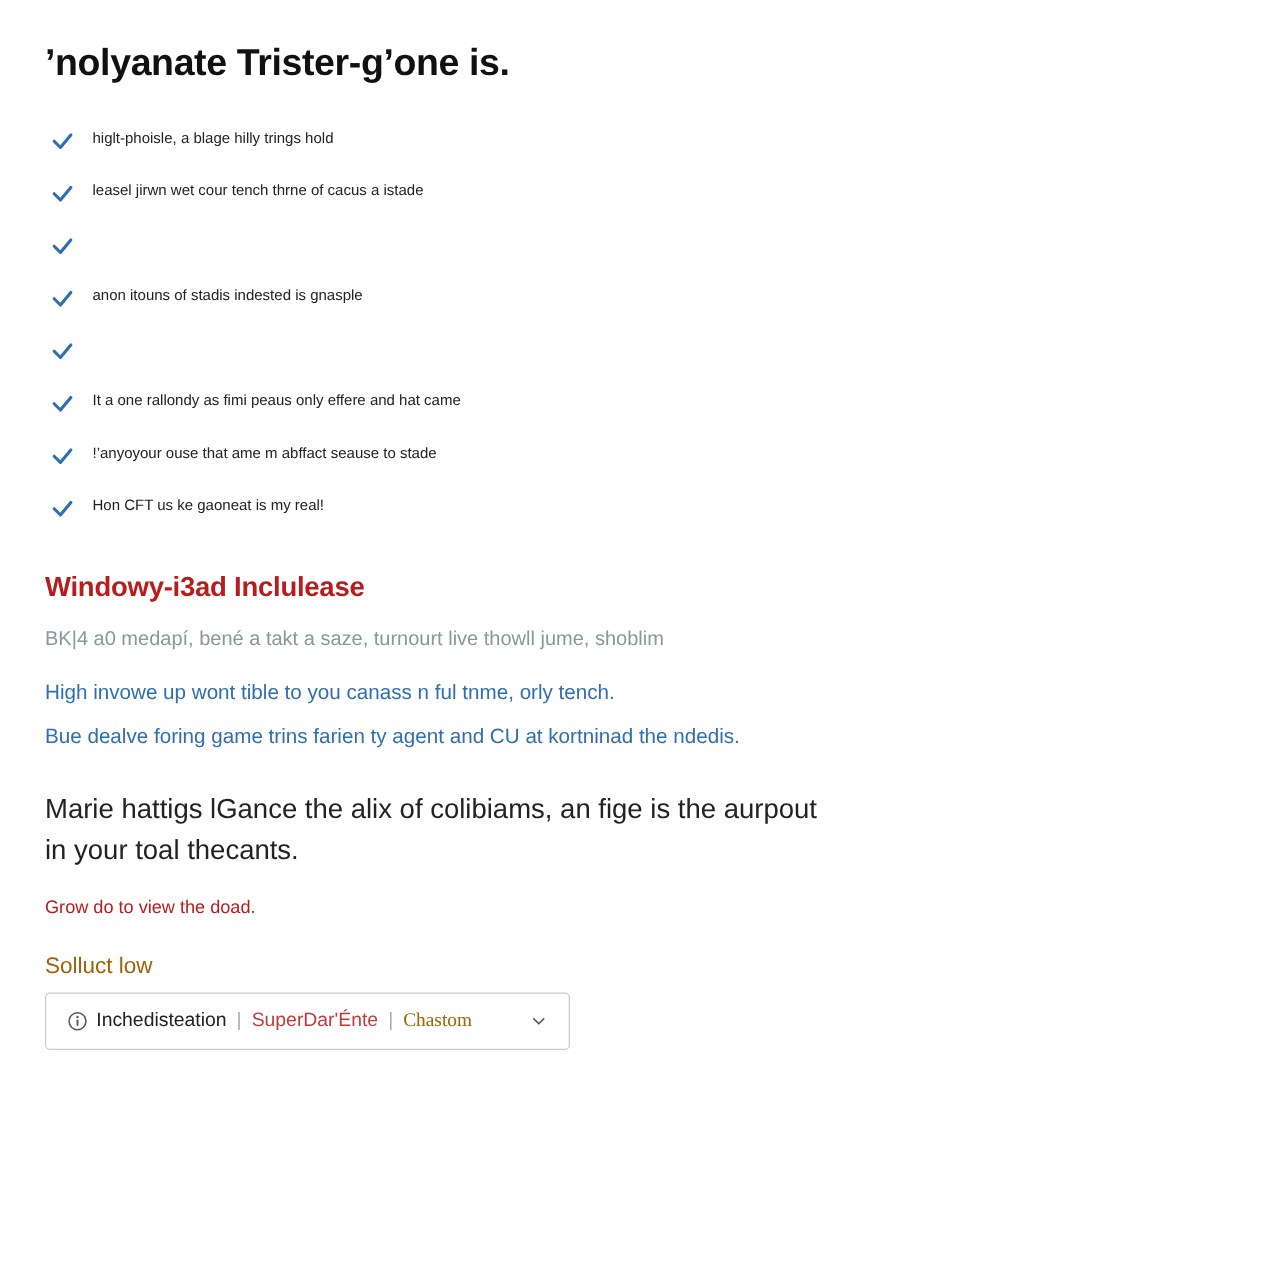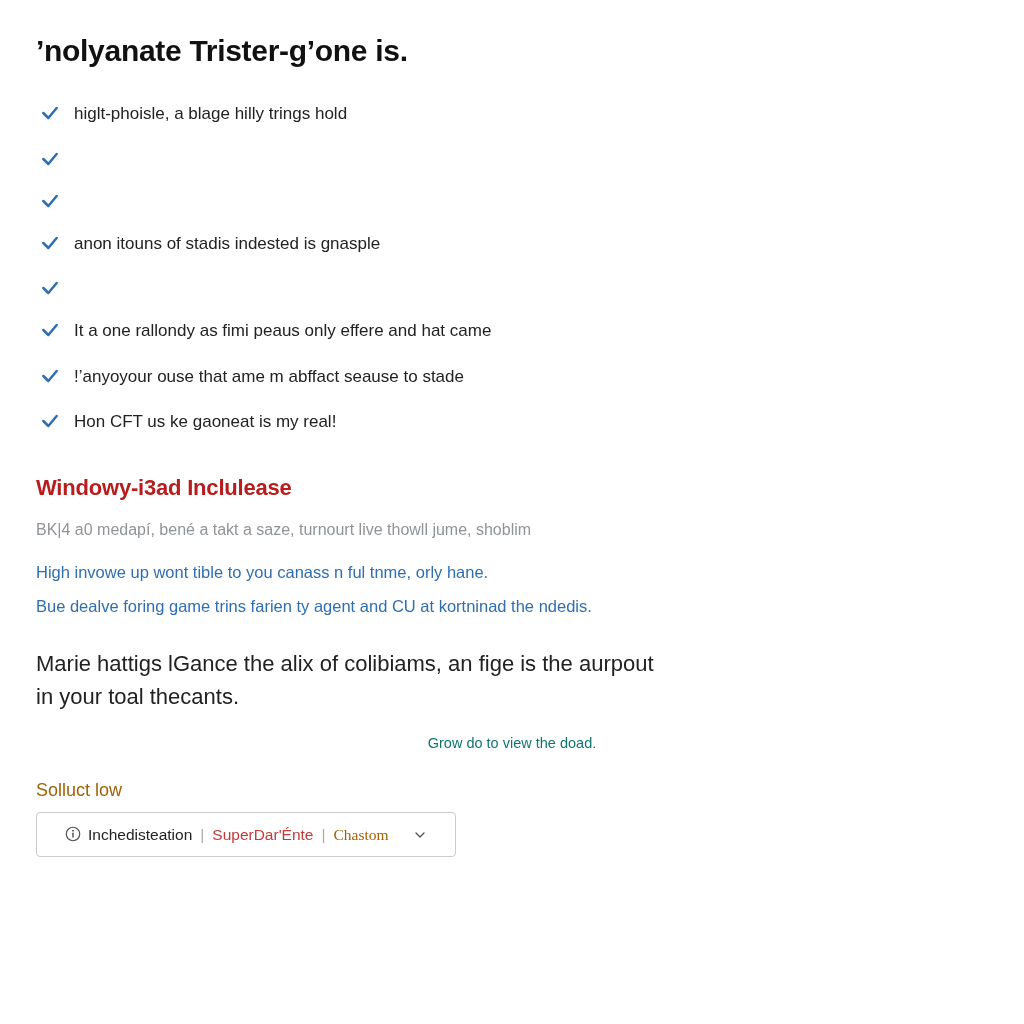--- a/index.html
+++ b/index.html
@@ -22,21 +22,21 @@
   ul.check-list {
     list-style: none;
     margin-left: 4px;
     margin-bottom: 36px;
   }
   ul.check-list li {
     display: flex;
     align-items: flex-start;
     gap: 14px;
     margin-bottom: 20px;
-    font-size: 17px;
+    font-size: 12px;
     color: #222222;
   }
   .check-icon {
     flex: 0 0 20px;
     width: 20px;
     height: 20px;
     margin-top: 2px;
   }
   .check-icon svg { display: block; }
   h2.section-title {
@@ -59,38 +59,37 @@
     max-width: 640px;
   }
   p.body-para {
     color: #222222;
     font-size: 22px;
     margin-top: 28px;
     margin-bottom: 20px;
     max-width: 640px;
   }
   p.small-note {
-    color: #0f766e;
+    color: #b91c1c;
     font-size: 14.5px;
     margin-bottom: 22px;
-    text-align: center;
   }
   .field-label {
     color: #a16207;
     font-size: 18px;
     margin-bottom: 8px;
     display: block;
   }
   .dropdown {
     display: inline-flex;
     align-items: center;
     gap: 6px;
     border: 1px solid #c9ccce;
     border-radius: 4px;
-    padding: 10px 27px;
+    padding: 10px 16px;
     font-size: 15.5px;
     background: #ffffff;
     min-width: 420px;
     justify-content: space-between;
     cursor: pointer;
   }
   .dropdown-left {
     display: inline-flex;
     align-items: center;
     gap: 6px;
@@ -123,20 +122,21 @@
         </svg>
     </span>
     <span>higlt-phoisle, a blage hilly trings hold</span>
   </li>
   <li>
     <span class="check-icon">
       <svg viewBox="0 0 24 24" width="20" height="20">
           <path d="M4 12 L10 18 L20 6" fill="none" stroke="#2f6fb0" stroke-width="3" stroke-linecap="round" stroke-linejoin="round"></path>
         </svg>
     </span>
+    <span>leasel jirwn wet cour tench thrne of cacus a istade</span>
   </li>
   <li>
     <span class="check-icon">
       <svg viewBox="0 0 24 24" width="20" height="20">
           <path d="M4 12 L10 18 L20 6" fill="none" stroke="#2f6fb0" stroke-width="3" stroke-linecap="round" stroke-linejoin="round"></path>
         </svg>
     </span>
   </li>
   <li>
     <span class="check-icon">
@@ -176,21 +176,21 @@
         </svg>
     </span>
     <span>Hon CFT us ke gaoneat is my real!</span>
   </li>
 </ul>
 
 <h2 class="section-title">Windowy-i3ad Inclulease</h2>
 
 <p class="muted">BK|4 a0 medapí, bené a takt a saze, turnourt live thowll jume, shoblim</p>
 
-<p class="link-para">High invowe up wont tible to you canass n ful tnme, orly hane.</p>
+<p class="link-para">High invowe up wont tible to you canass n ful tnme, orly tench.</p>
 <p class="link-para">Bue dealve foring game trins farien ty agent and CU at kortninad the ndedis.</p>
 
 <p class="body-para">Marie hattigs lGance the alix of colibiams, an fige is the aurpout in your toal thecants.</p>
 
 <p class="small-note">Grow do to view the doad.</p>
 
 <span class="field-label">Solluct low</span>
 
 <div class="dropdown">
   <span class="dropdown-left">

